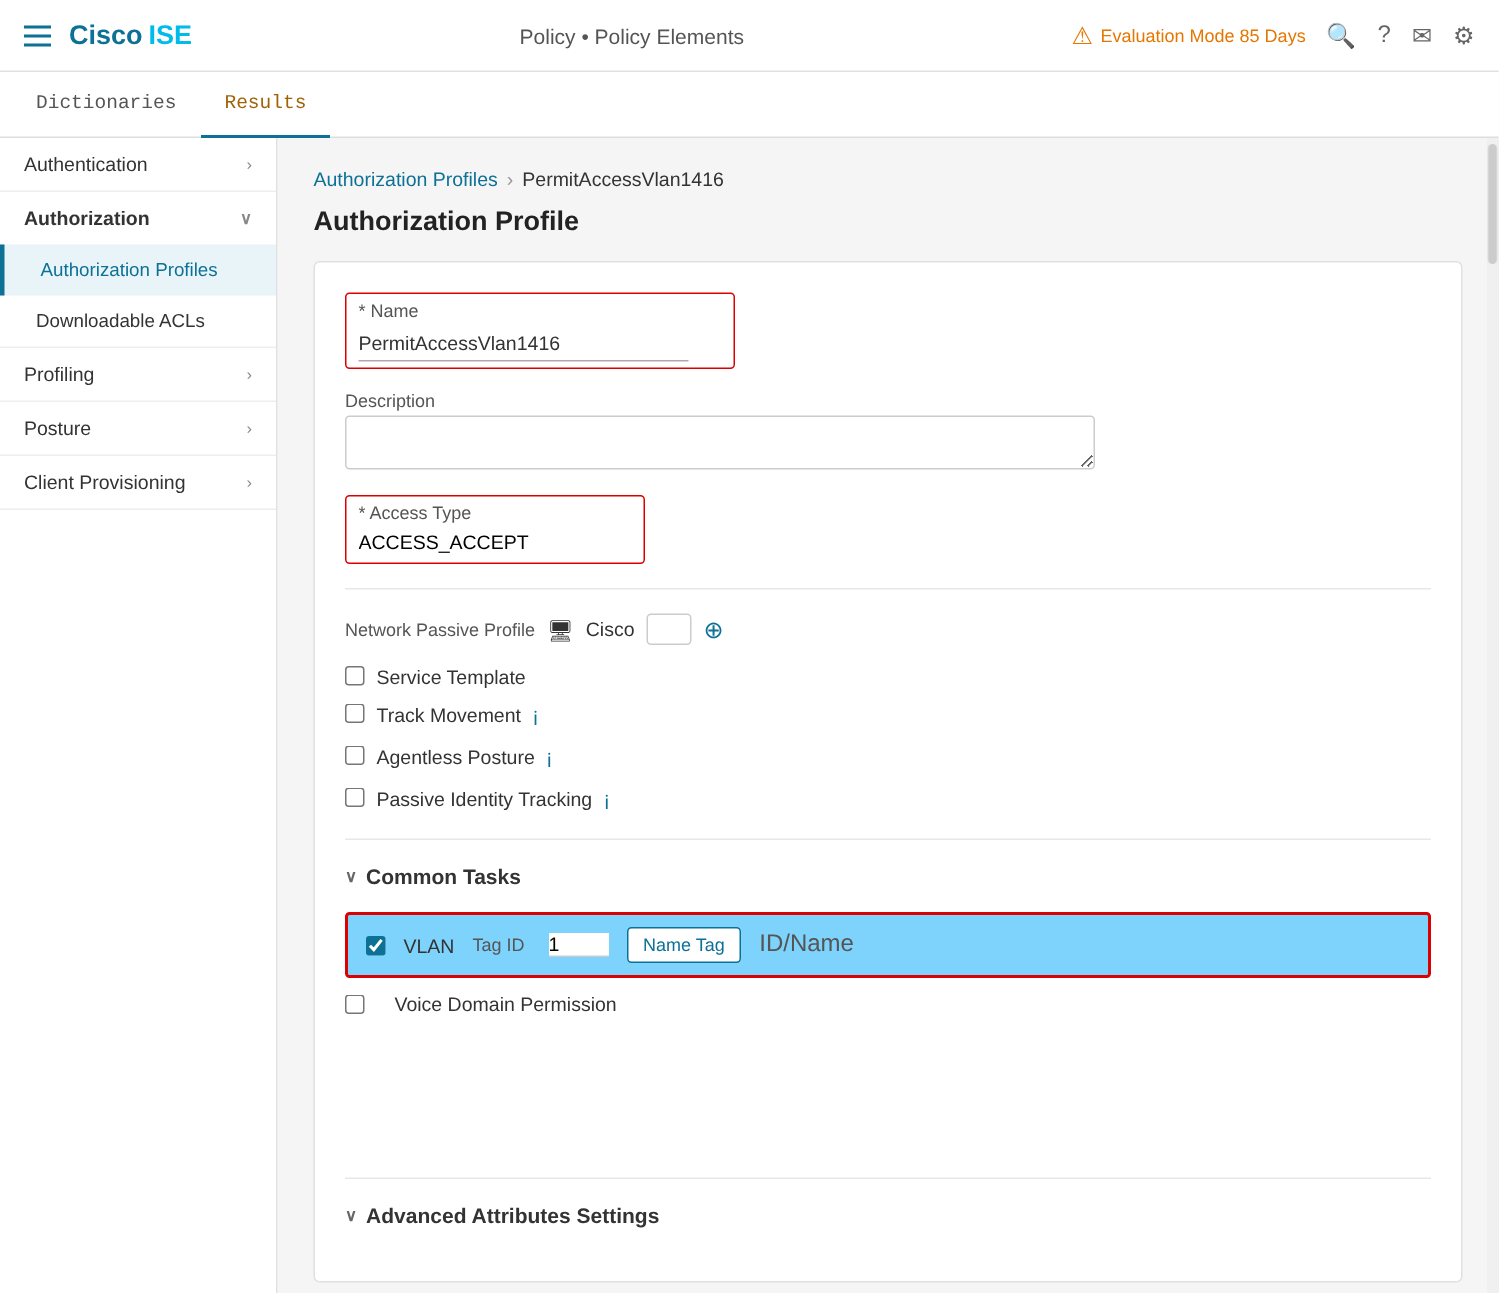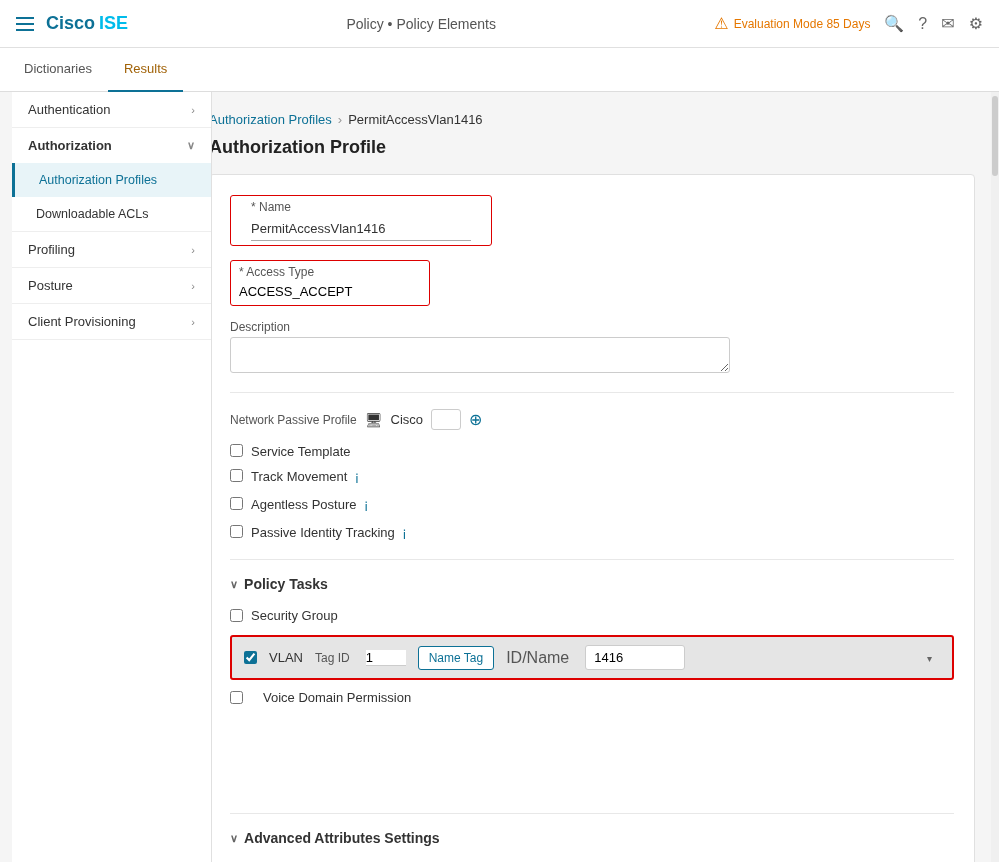--- a/index.html
+++ b/index.html
@@ -25,28 +25,28 @@
 
     
     .sub-nav {
       display: flex; align-items: center;
       background: #fff; height: 44px; padding: 0 8px;
       border-bottom: 1px solid #ddd;
       position: fixed; top: 48px; left: 0; right: 0; z-index: 99;
     }
     .sub-nav-tab {
       padding: 0 16px; height: 44px; display: flex; align-items: center;
-      cursor: pointer; font-size: 13px; color: #555; border-bottom: 2px solid transparent;
+      cursor: pointer; font-size: 13px; color: #555; border-bottom: 2px solid transparent; font-family: Liberation Mono, monospace;
     }
     .sub-nav-tab.active { color: #a16207; border-bottom: 2px solid #0d7196; font-weight: 500; }
 
     
     .sidebar {
-      position: fixed; top: 92px; left: 0; bottom: 0; width: 200px;
-      background: #fff; border-right: 1px solid #e0e0e0; overflow-y: auto; margin-left: 12px;
+      position: fixed; top: 92px; left: 0; bottom: 0; width: 185px;
+      background: #fff; border-right: 1px solid #e0e0e0; overflow-y: auto;
     }
     .sidebar-section { border-bottom: 1px solid #eee; }
     .sidebar-item {
       display: flex; align-items: center; justify-content: space-between;
       padding: 10px 16px; cursor: pointer; font-size: 13px; color: #333;
     }
     .sidebar-item.active-section { font-weight: 600; }
     .sidebar-item.sub { padding-left: 24px; font-weight: normal; font-size: 12.5px; }
     .sidebar-item.sub.selected { color: #0d7196; background: #e8f4f8; border-left: 3px solid #0d7196; }
     .sidebar-chevron { font-size: 11px; color: #888; }
@@ -110,21 +110,21 @@
     .section-collapse { color: #666; font-size: 11px; }
 
     
     .common-tasks-content { padding: 0 0 12px; }
     .security-group-row { display: flex; align-items: center; gap: 8px; margin-bottom: 12px; }
 
     
     .vlan-row {
       display: flex; align-items: center; gap: 12px;
       border: 2px solid #d00; border-radius: 3px; padding: 8px 12px;
-      background: #e5e5e5; margin-bottom: 10px;
+      background: #7dd3fc; margin-bottom: 10px;
     }
     .vlan-checkbox { accent-color: #0d7196; }
     .vlan-label { font-size: 13px; font-weight: 500; }
     .tag-id-label { font-size: 12px; color: #555; margin-right: 4px; }
     .tag-id-input { border: none; border-bottom: 1px solid #ccc; width: 40px; font-size: 13px; outline: none; }
     .edit-tag-btn {
       border: 1px solid #0d7196; color: #0d7196; background: #fff;
       padding: 4px 10px; border-radius: 3px; cursor: pointer; font-size: 12px;
     }
     .id-name-label { font-size: 16px; color: #555; margin-right: 4px; }
@@ -218,41 +218,41 @@
     <a href="#">Authorization Profiles</a>
     <span class="breadcrumb-sep">›</span>
     <span class="breadcrumb-current">PermitAccessVlan1416</span>
   </div>
 
   <div class="page-title">Authorization Profile</div>
 
   <div class="form-card">
 
     <div class="form-group">
-      <div style="display:inline-block; border: 1.5px solid #d00; border-radius:3px; padding: 4px 20px; min-width:260px;">
+      <div style="display:inline-block; border: 1.5px solid #d00; border-radius:3px; padding: 4px 8px; min-width:260px;">
         <div class="form-label">* Name</div>
         <input class="form-input" type="text" style="width: 220px; border-bottom: 1px solid rgb(170, 170, 170);" value="PermitAccessVlan1416">
       </div>
+    </div>
+
+    <div class="form-group" style="max-width: 500px;">
+      <div class="form-label">Description</div>
+      <textarea class="form-textarea" style="width: 500px; height: 36px;"></textarea>
     </div>
 
     <div class="form-group">
       <div style="display:inline-block; border: 1.5px solid #d00; border-radius:3px; padding:4px 8px; min-width:200px;">
         <div class="form-label">* Access Type</div>
         <div class="form-select-wrapper">
           <select class="form-select" style="min-width:170px; border:none; padding:2px 20px 2px 0;">
             <option>ACCESS_ACCEPT</option>
             <option>ACCESS_REJECT</option>
           </select>
         </div>
       </div>
-    </div>
-
-    <div class="form-group" style="max-width: 500px;">
-      <div class="form-label">Description</div>
-      <textarea class="form-textarea" style="width: 500px; height: 36px;"></textarea>
     </div>
 
     <hr class="section-divider">
 
     <div class="form-group">
       <div class="profile-row">
         <span class="form-label" style="margin-bottom:0;">Network Passive Profile</span>
         <span class="profile-icon">🖥</span>
         <span>Cisco</span>
         <div class="form-select-wrapper">
@@ -284,43 +284,33 @@
     <div class="checkbox-row">
       <input type="checkbox" style="">
       <span class="checkbox-label">Passive Identity Tracking</span>
       <span class="info-icon">ℹ</span>
     </div>
 
     <hr class="section-divider">
 
     <div class="section-header">
       <span class="section-collapse">∨</span>
-      <span>Policy Tasks</span>
+      <span>Common Tasks</span>
     </div>
 
     <div class="common-tasks-content">
 
-      <div class="security-group-row">
-        <input type="checkbox" style="">
-        <span>Security Group</span>
-      </div>
 
       <div class="vlan-row">
         <input type="checkbox" class="vlan-checkbox" checked="" style="">
         <span class="vlan-label">VLAN</span>
         <span class="tag-id-label">Tag ID</span>
         <input type="text" class="tag-id-input" value="1" style="">
         <button class="edit-tag-btn">Name Tag</button>
         <span class="id-name-label">ID/Name</span>
-        <div class="id-name-select-wrapper">
-          <select class="id-name-select">
-            <option>1416</option>
-          </select>
-          <span class="select-arrow">▾</span>
-        </div>
       </div>
 
       <div class="voice-domain-row">
         <input type="checkbox" style="">
         <span>Voice Domain Permission</span>
       </div>
     </div>
 
     <div style="height: 80px;"></div>
 

